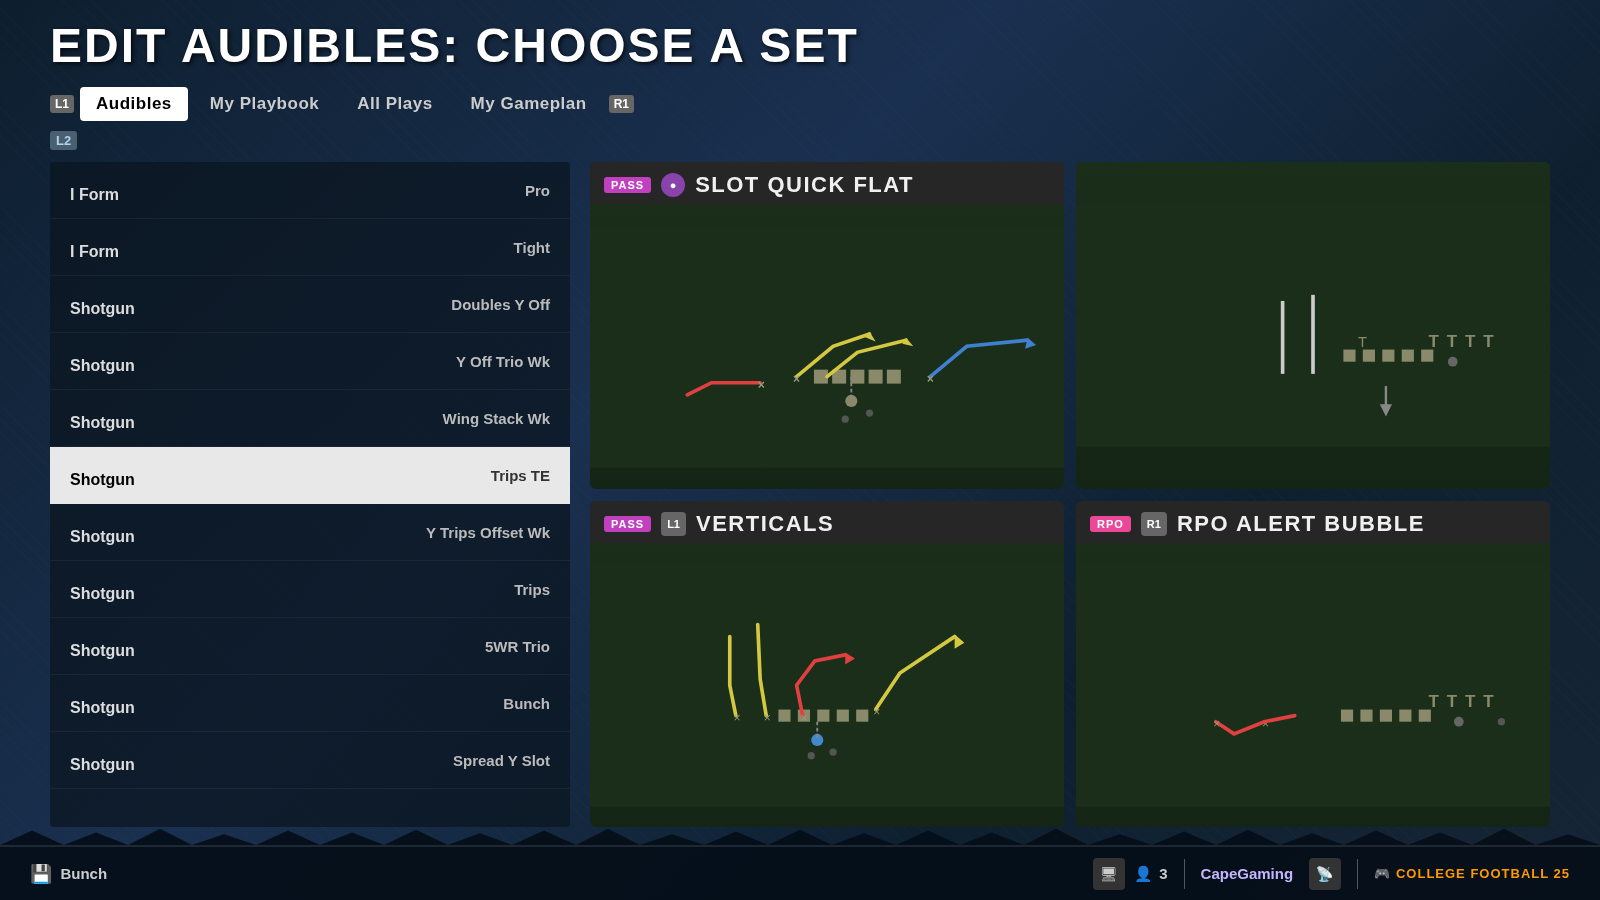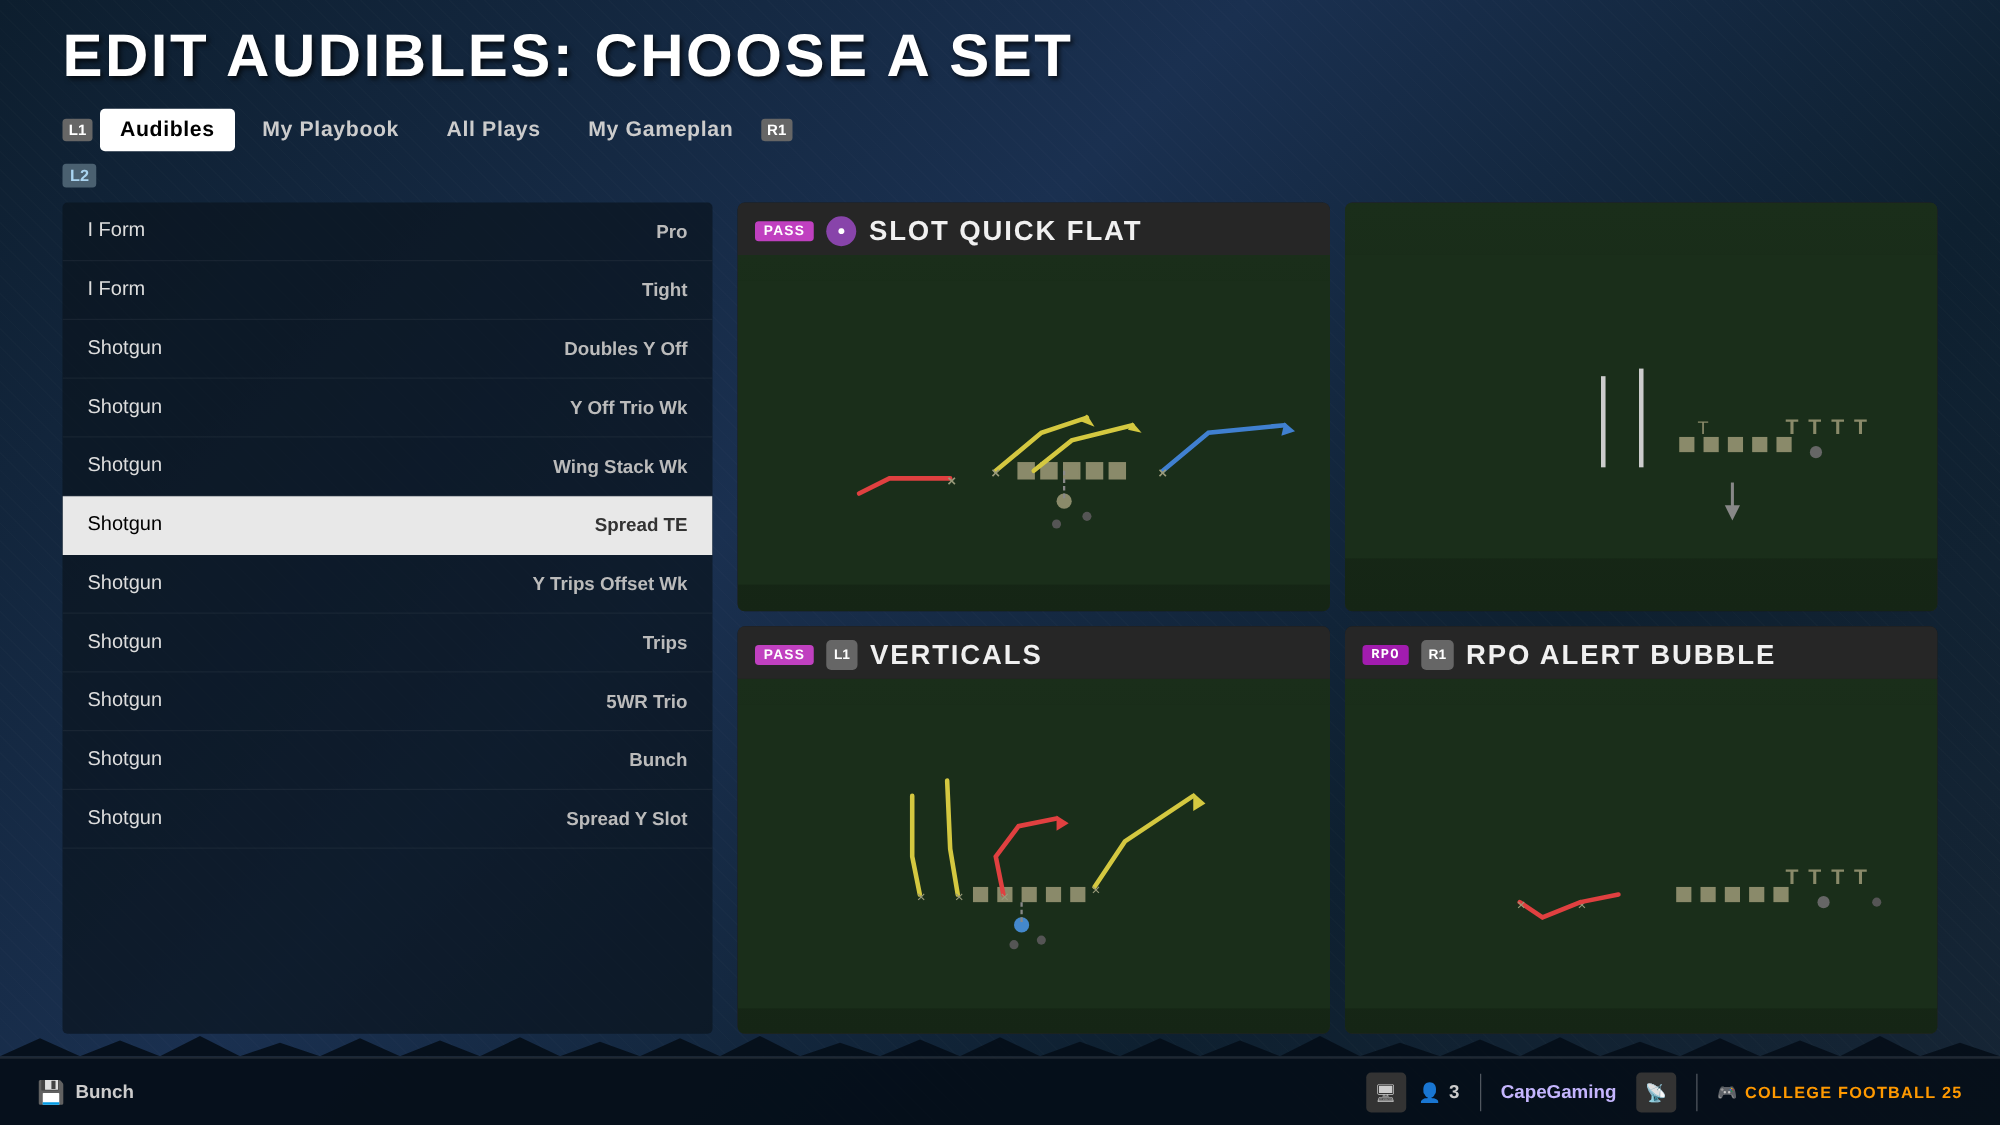--- a/index.html
+++ b/index.html
@@ -142,22 +142,23 @@
       cursor: pointer;
       font-size: 17px;
       font-weight: 600;
       color: #ddd;
     }
     .list-item.selected {
       background: #e8e8e8;
       color: #000;
     }
     .list-item .formation-name {
-      font-weight: 400;
+      font-weight: 700;
       font-size: 16px;
+      margin-top: 10px;
     }
     .list-item .play-name {
       font-size: 15px;
       color: #bbb;
       text-align: right;
     }
     .list-item.selected .play-name {
       color: #333;
     }
     
@@ -186,21 +187,21 @@
     }
     .play-type-badge {
       font-size: 11px;
       font-weight: 900;
       padding: 2px 7px;
       border-radius: 3px;
       letter-spacing: 1px;
     }
     .badge-pass { background: #c040c0; color: #fff; }
     .badge-run { background: #c04040; color: #fff; }
-    .badge-rpo { background: #a21caf; color: #fff; font-family: Liberation Mono, monospace; }
+    .badge-rpo { background: #ec4899; color: #fff; }
     .play-button-badge {
       width: 24px;
       height: 24px;
       border-radius: 50%;
       display: flex;
       align-items: center;
       justify-content: center;
       font-size: 11px;
       font-weight: 900;
     }
@@ -393,21 +394,21 @@
           <div class="list-item">
       <span class="formation-name">Shotgun</span>
       <span class="play-name">Y Off Trio Wk</span>
     </div>
           <div class="list-item">
       <span class="formation-name">Shotgun</span>
       <span class="play-name">Wing Stack Wk</span>
     </div>
           <div class="list-item selected">
       <span class="formation-name">Shotgun</span>
-      <span class="play-name">Spread TE</span>
+      <span class="play-name">Trips TE</span>
     </div>
           <div class="list-item">
       <span class="formation-name">Shotgun</span>
       <span class="play-name">Y Trips Offset Wk</span>
     </div>
           <div class="list-item">
       <span class="formation-name">Shotgun</span>
       <span class="play-name">Trips</span>
     </div>
           <div class="list-item">

